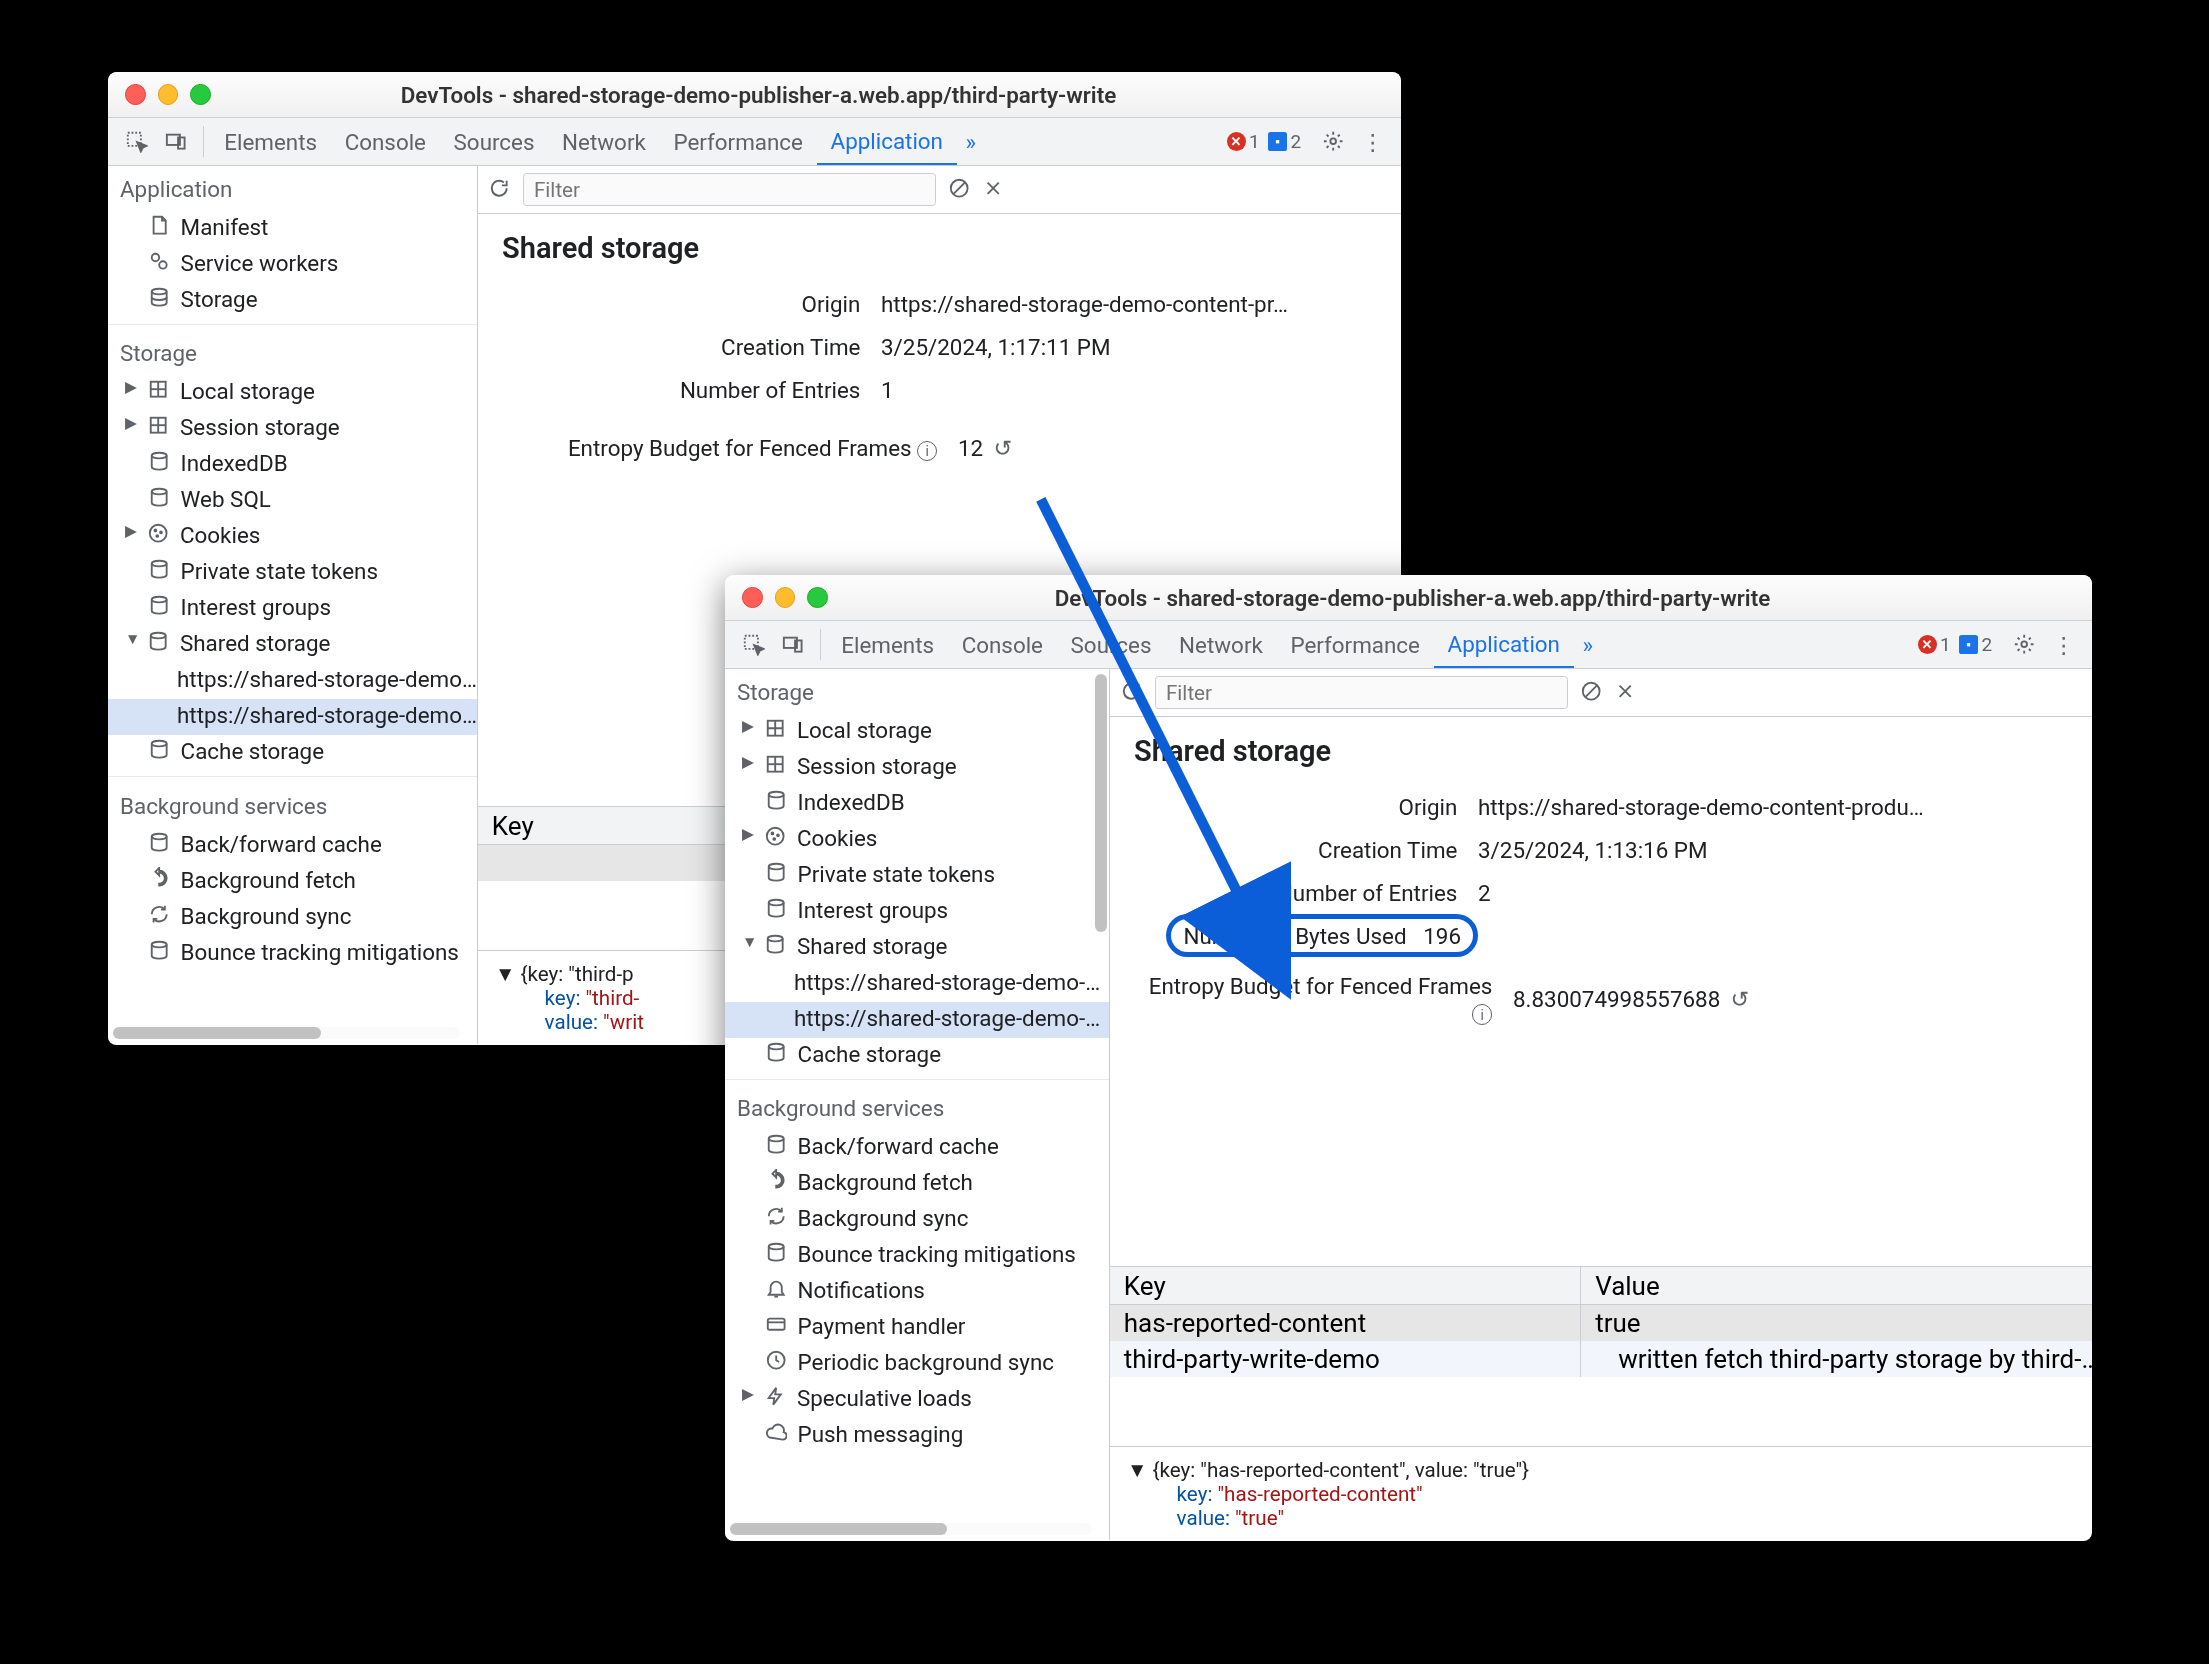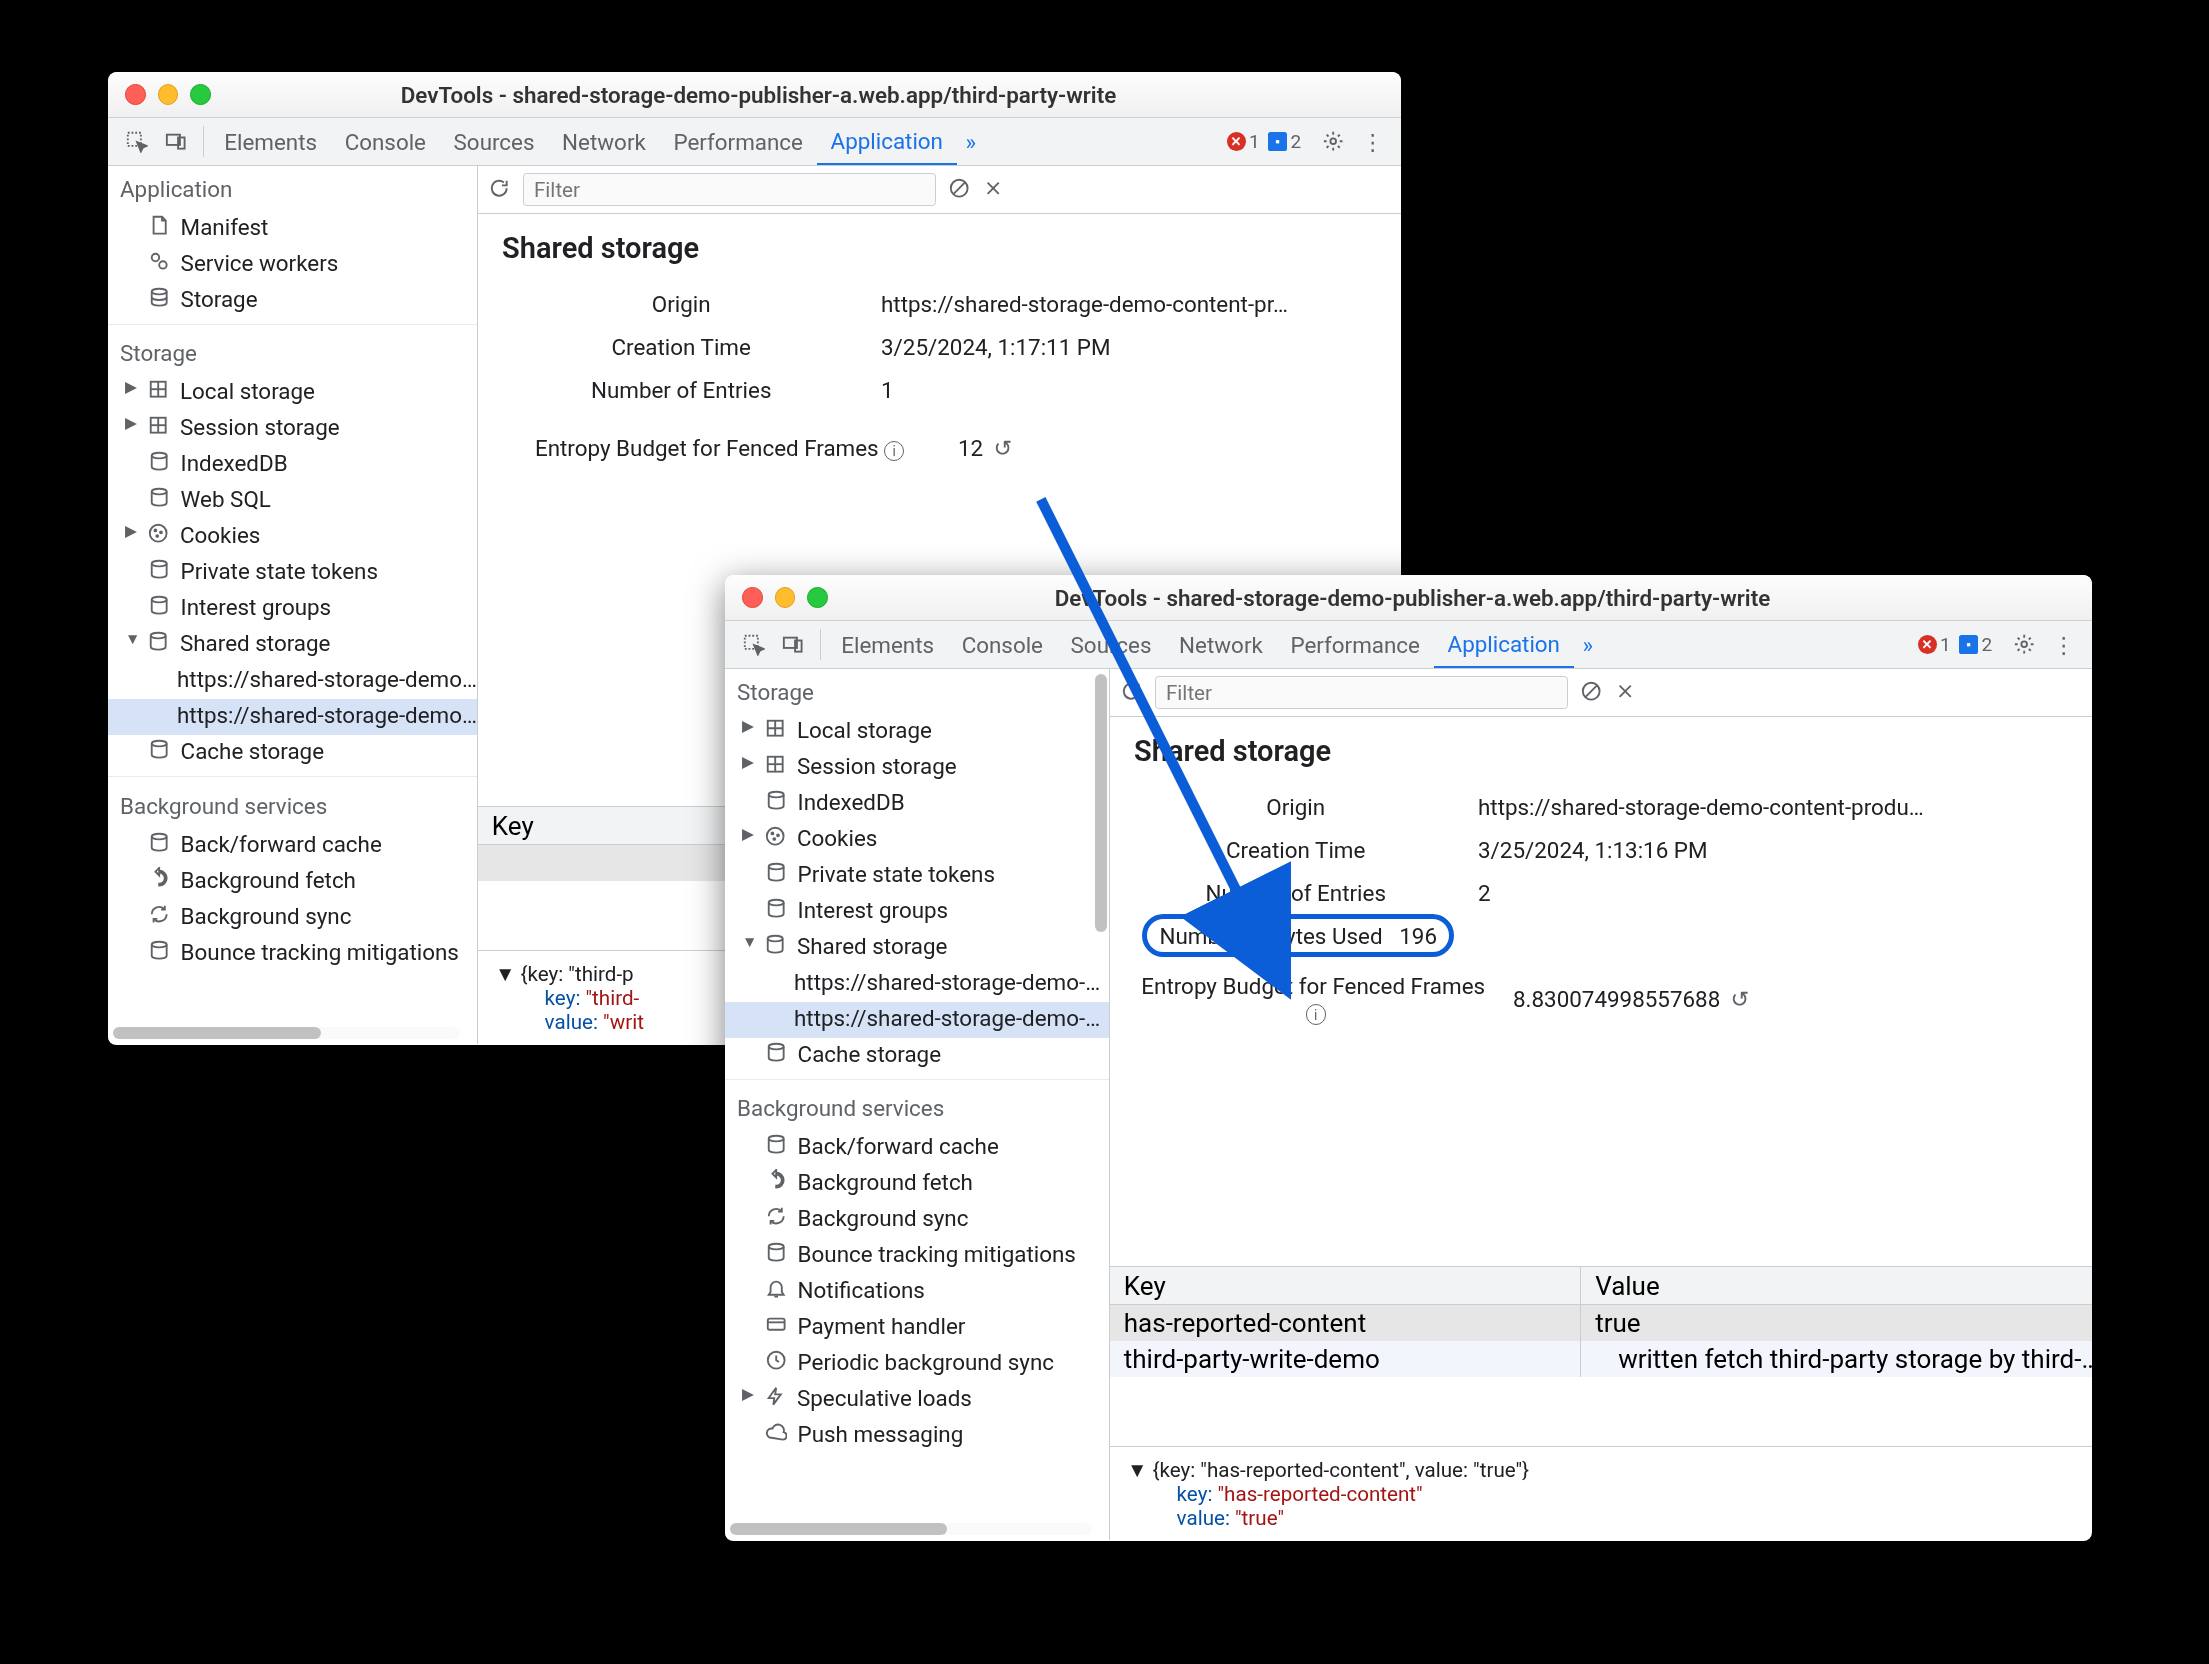--- a/index.html
+++ b/index.html
@@ -34,21 +34,21 @@
 .sb-item .arrow { width: 17px; font-size: 15.5px; margin-right: 3.4px; color: #5f6368; }
 .sb-item .icon { width: 26px; margin-right: 8.6px; display: flex; justify-content: center; color: #5f6368; }
 .sb-item .label { white-space: nowrap; overflow: hidden; text-overflow: ellipsis; }
 .divider { height: 0.9px; background: #e8eaed; margin: 5.2px 0; }
 .detail { flex: 1; display: flex; flex-direction: column; overflow: hidden; }
 .toolbar { height: 48px; border-bottom: 0.9px solid #cacdd1; display: flex; align-items: center; padding: 0 10.3px; gap: 12px; }
 .toolbar input { flex: 0 0 auto; width: 413px; height: 33px; border: 0.9px solid #cacdd1; border-radius: 3.4px; padding: 0 10.3px; font-size: 20.6px; color: #5f6368; background: #fafafa; }
 .heading { font-size: 29px; padding: 17px 24px; font-weight: 600; color: #202124; }
 .kv-table { padding: 0 24px 15.5px; }
 .kv-row { display: flex; align-items: center; min-height: 43px; }
-.kv-key { width: 379px; text-align: center; padding-right: 20.6px; color: #202124; font-size: 22.4px; }
+.kv-key { width: 379px; text-align: right; padding-right: 20.6px; color: #202124; font-size: 22.4px; }
 .win2 .kv-key { width: 344px; }
 .kv-key.w2 { width: 456px; }
 .kv-val { flex: 1; font-size: 22.4px; color: #202124; white-space: nowrap; overflow: hidden; text-overflow: ellipsis; }
 .highlight-ring { border: 5.2px solid #0b5ed7; border-radius: 22.4px; padding: 3.4px 12px; margin-left: -15.5px; display: inline-flex; align-items: center; }
 .info-icon { display: inline-flex; width: 20.6px; height: 20.6px; border: 1.7px solid #5f6368; border-radius: 50%; align-items: center; justify-content: center; font-size: 13.8px; color: #5f6368; margin-left: 5.2px; }
 .reset-icon { margin-left: 10.3px; color: #5f6368; }
 .data-table { border-top: 0.9px solid #cacdd1; }
 .data-table .hdr { display: flex; background: #f1f3f4; border-bottom: 0.9px solid #cacdd1; height: 38px; align-items: center; }
 .data-table .cell { padding: 0 13.8px; font-size: 26px; }
 .data-table .c1 { flex: 0 0 48%; border-right: 0.9px solid #cacdd1; height: 100%; display: flex; align-items: center; }

